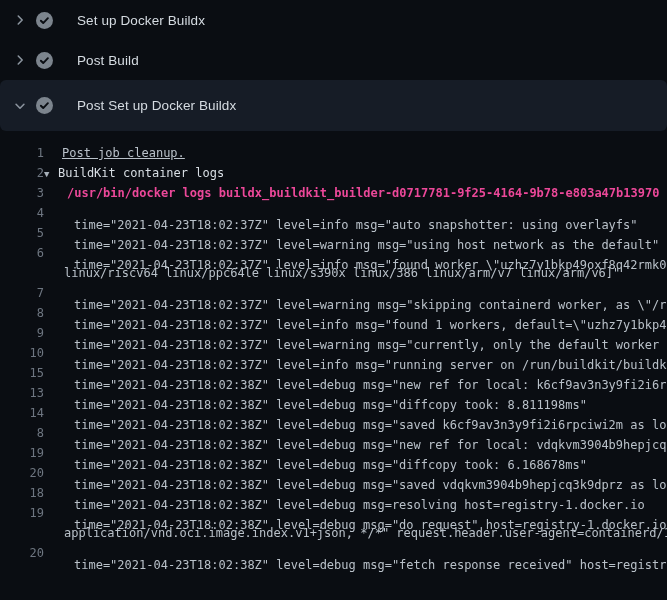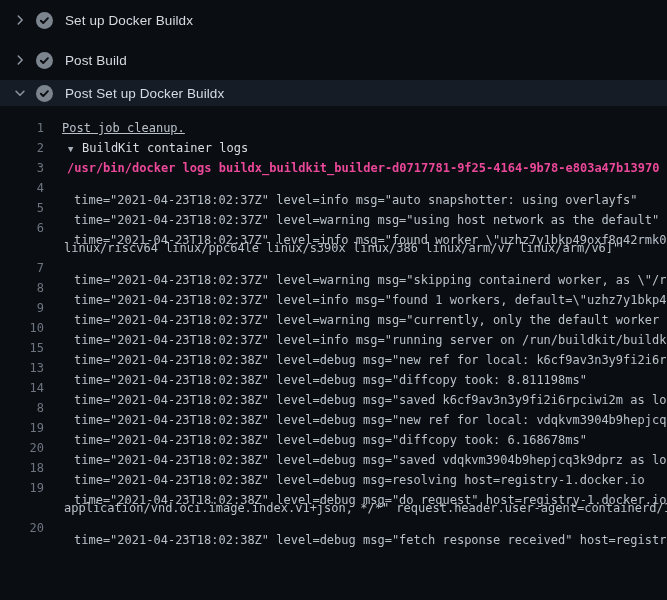--- a/index.html
+++ b/index.html
@@ -8,44 +8,44 @@
     background:#0a0d12;
     font-family:"Liberation Sans", sans-serif;
   }
   
   .steps{width:667px;}
   .step{
     height:40px;display:flex;align-items:center;
     padding-left:12px;box-sizing:border-box;cursor:pointer;
   }
   .step.expanded{
-    height:26px;background:#161c26;border-radius:0;
+    height:51px;background:#161c26;border-radius:6px;
   }
   .chev{width:16px;height:16px;flex:0 0 16px;display:flex;align-items:center;justify-content:center;}
   .chev svg{display:block;}
   .checkwrap{margin-left:8px;width:17px;height:17px;flex:0 0 17px;display:flex;align-items:center;justify-content:center;}
   .steplabel{
-    margin-left:12px;color:#d5dbe1;font-size:13.5px;font-weight:500;letter-spacing:.1px;
+    margin-left:24px;color:#d5dbe1;font-size:13.5px;font-weight:500;letter-spacing:.1px;
   }
   
   .log{
     padding-top:12px;
     font-family:"DejaVu Sans Mono","Liberation Mono",monospace;
     font-size:12px;
   }
   .row{position:relative;height:20px;line-height:20px;white-space:pre;}
   .num{
     position:absolute;left:0;top:0;width:44px;text-align:right;
     color:#6e7681;cursor:pointer;
   }
   .txt{position:absolute;top:0;left:74px;color:#b9c1c9;white-space:pre;}
   .txt.base{left:62px;text-decoration:underline;}
   .txt.cmd{left:67px;color:#ec4899;font-weight:600;}
   .txt.wrap{left:64px;}
-  .txt.group{left:68px;color:#d8dee4;}
+  .txt.group{left:44px;color:#d8dee4;}
   .gmark{color:#a7b0b9;font-size:9px;display:inline-block;width:14px;cursor:pointer;}
 </style>
 </head>
 <body>
 
 <div class="steps" id="steps">
     <div class="step">
       <span class="chev">
         <svg width="14" height="14" viewBox="0 0 16 16" fill="none">
           <path d="M6 3.5L10.5 8 6 12.5" stroke="#8b949e" stroke-width="1.8" stroke-linecap="round" stroke-linejoin="round"></path>

